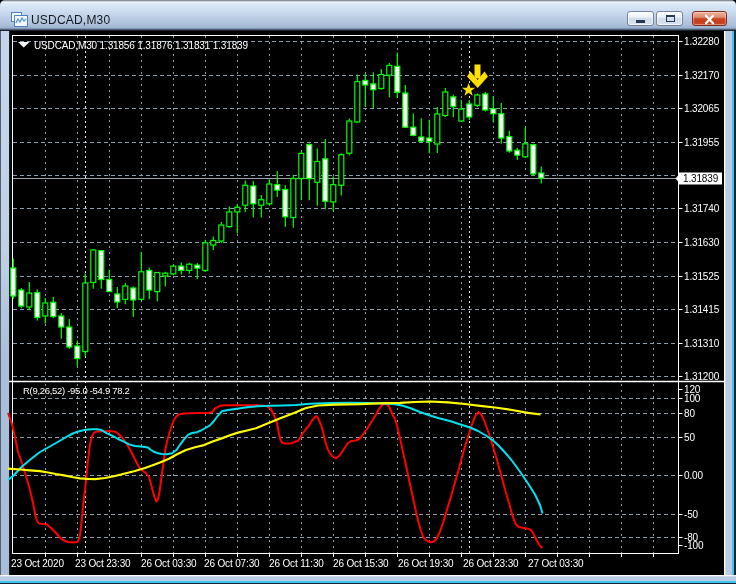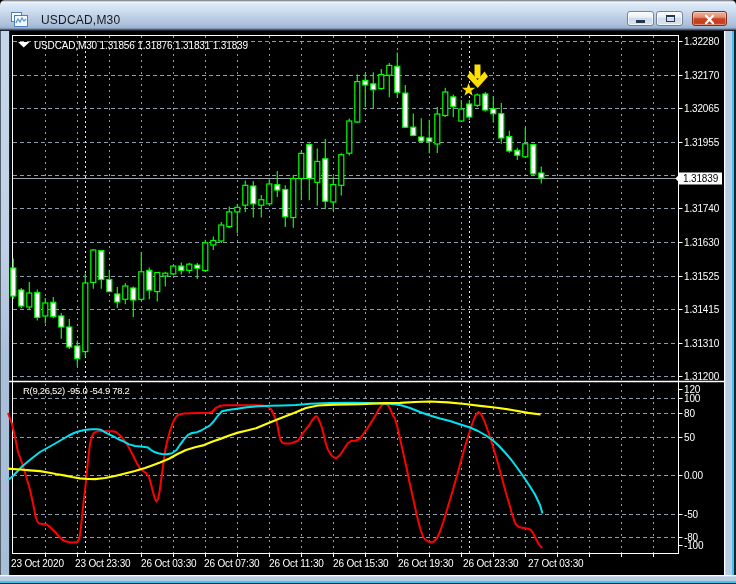--- a/index.html
+++ b/index.html
@@ -9,21 +9,21 @@
 #title{position:absolute;left:0;top:0;width:736px;height:31px;
  background:linear-gradient(180deg,#6a6f76 0,#eef4fb 2px,#dce9f7 4px,#cbdbee 12px,#bbcde4 18px,#aec2dc 24px,#9db2cd 28px,#51607a 29.5px,#232b36 30.2px,#11151b 31px);
  border-radius:5px 5px 0 0;}
 
 #lframe{position:absolute;left:0;top:31px;width:8.5px;height:545px;background:linear-gradient(180deg,#c6d6ea 0,#c0d0e6 40%,#aabfda 60%,#a8bdd8 100%);}
 #lframe:before{content:"";position:absolute;left:0;top:0;width:1px;height:100%;background:#55616f;}
 #rframe{position:absolute;left:724px;top:31px;width:12px;height:545px;background:linear-gradient(90deg,#ffffff 0 1.2px,#cdd9ea 1.2px 2.2px,#b9cce2 2.2px 7.6px,#40c3ee 7.6px 9.9px,#182431 9.9px 12px);}
 #bframe{position:absolute;left:0px;top:574.5px;width:736px;height:9.5px;background:linear-gradient(180deg,#ffffff 0 1.4px,#cdd9ea 1.4px 2.4px,#b9cce2 2.4px 6.4px,#40c3ee 6.4px 8.2px,#182431 8.2px 9.5px);}
 
 #icon{position:absolute;left:11px;top:12px;width:17px;height:15px;}
-#ttext{position:absolute;left:41px;top:13px;font-size:12px;color:#15181c;letter-spacing:0.2px;}
+#ttext{position:absolute;left:31px;top:13px;font-size:12px;color:#15181c;letter-spacing:0.2px;}
 
 .btn{position:absolute;top:10.5px;height:15px;border:1px solid #76849b;border-radius:3px;box-sizing:border-box;}
 .blu{background:linear-gradient(180deg,#fdfeff 0,#eaf0f8 40%,#d0dcea 50%,#dae4f0 100%);box-shadow:inset 0 0 0 1px rgba(255,255,255,.65);}
 #bmin{left:627px;width:27px;}
 #bmax{left:656px;width:27px;}
 #bcls{left:692px;width:35px;background:linear-gradient(180deg,#f0b29a 0,#e08e71 40%,#cc4526 52%,#c43d1f 78%,#cf5130 100%);border-color:#7e2d1b;box-shadow:inset 0 0 0 1px rgba(255,255,255,.35);}
 #bmin i{position:absolute;left:8px;top:8.5px;width:9px;height:3px;background:#26384f;}
 #bmax i{position:absolute;left:8.5px;top:3.5px;width:7px;height:4px;border:1.5px solid #26384f;border-top-width:2.5px;}
 </style>
 </head>

